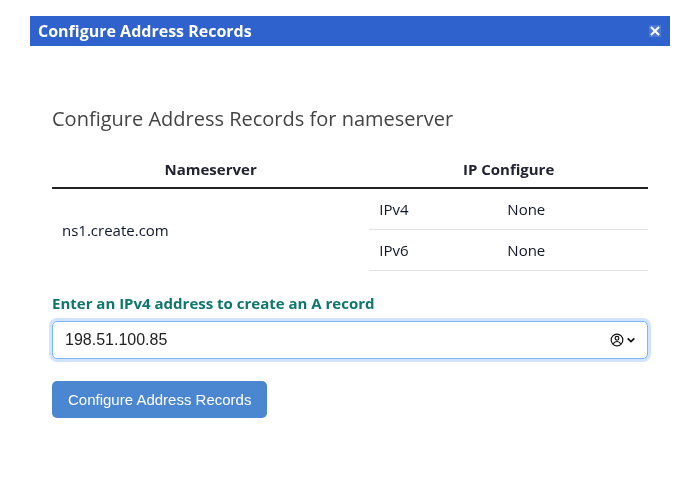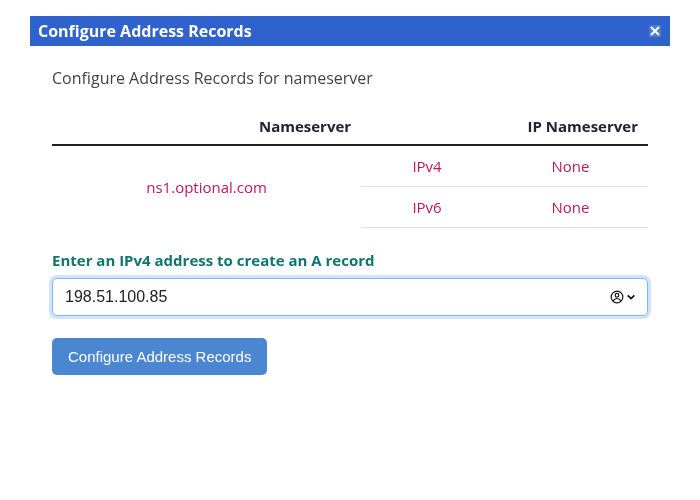--- a/index.html
+++ b/index.html
@@ -15,25 +15,25 @@
     align-items: center;
     justify-content: space-between;
   }
   .titlebar .close-x {
     width: 14px; height: 14px;
     display: inline-flex; align-items: center; justify-content: center;
     cursor: pointer;
   }
   .titlebar .close-x svg { stroke: #fff; }
   .body { padding: 22px 22px 0 22px; }
-  .heading { font-size: 16px; font-weight: 400; color: #444; line-height: 1.25; margin-bottom: 20px; }
+  .heading { font-size: 20px; font-weight: 400; color: #444; line-height: 1.25; margin-bottom: 20px; margin-top: 38px; }
   table.ns { width: 100%; border-collapse: collapse; font-size: 15px; }
-  table.ns th { text-align: right; font-weight: 700; padding: 8px 10px; color: #223; }
+  table.ns th { text-align: center; font-weight: 700; padding: 8px 10px; color: #223; }
   table.ns thead tr { border-bottom: 2px solid #222; }
-  table.ns td { padding: 10px 10px; border-bottom: 1px solid #e2e2e2; color: #be185d; vertical-align: middle; text-align: center; }
+  table.ns td { padding: 10px 10px; border-bottom: 1px solid #e2e2e2; color: #0f172a; vertical-align: middle; }
   table.ns td.ns-name { border-bottom: none; }
   .field-block { margin-top: 22px; }
   .field-label { font-weight: 700; font-size: 15px; color: #0f766e; margin-bottom: 8px; display: block; }
   .input-wrap {
     position: relative;
     width: 100%;
   }
   .text-input {
     width: 100%;
     font-size: 16px;
@@ -90,26 +90,26 @@
   <div class="body">
 
     <h2 class="heading">
       <span>Configure Address Records for nameserver</span><br>
     </h2>
 
     <table class="ns">
       <thead>
         <tr>
           <th>Nameserver</th>
-          <th colspan="2">IP Nameserver</th>
+          <th colspan="2">IP Configure</th>
         </tr>
       </thead>
       <tbody>
         <tr>
-          <td rowspan="2" class="ns-name">ns1.optional.com</td>
+          <td rowspan="2" class="ns-name">ns1.create.com</td>
           <td>IPv4</td>
           <td>None</td>
         </tr>
         <tr>
           <td>IPv6</td>
           <td>None</td>
         </tr>
       </tbody>
     </table>
 

